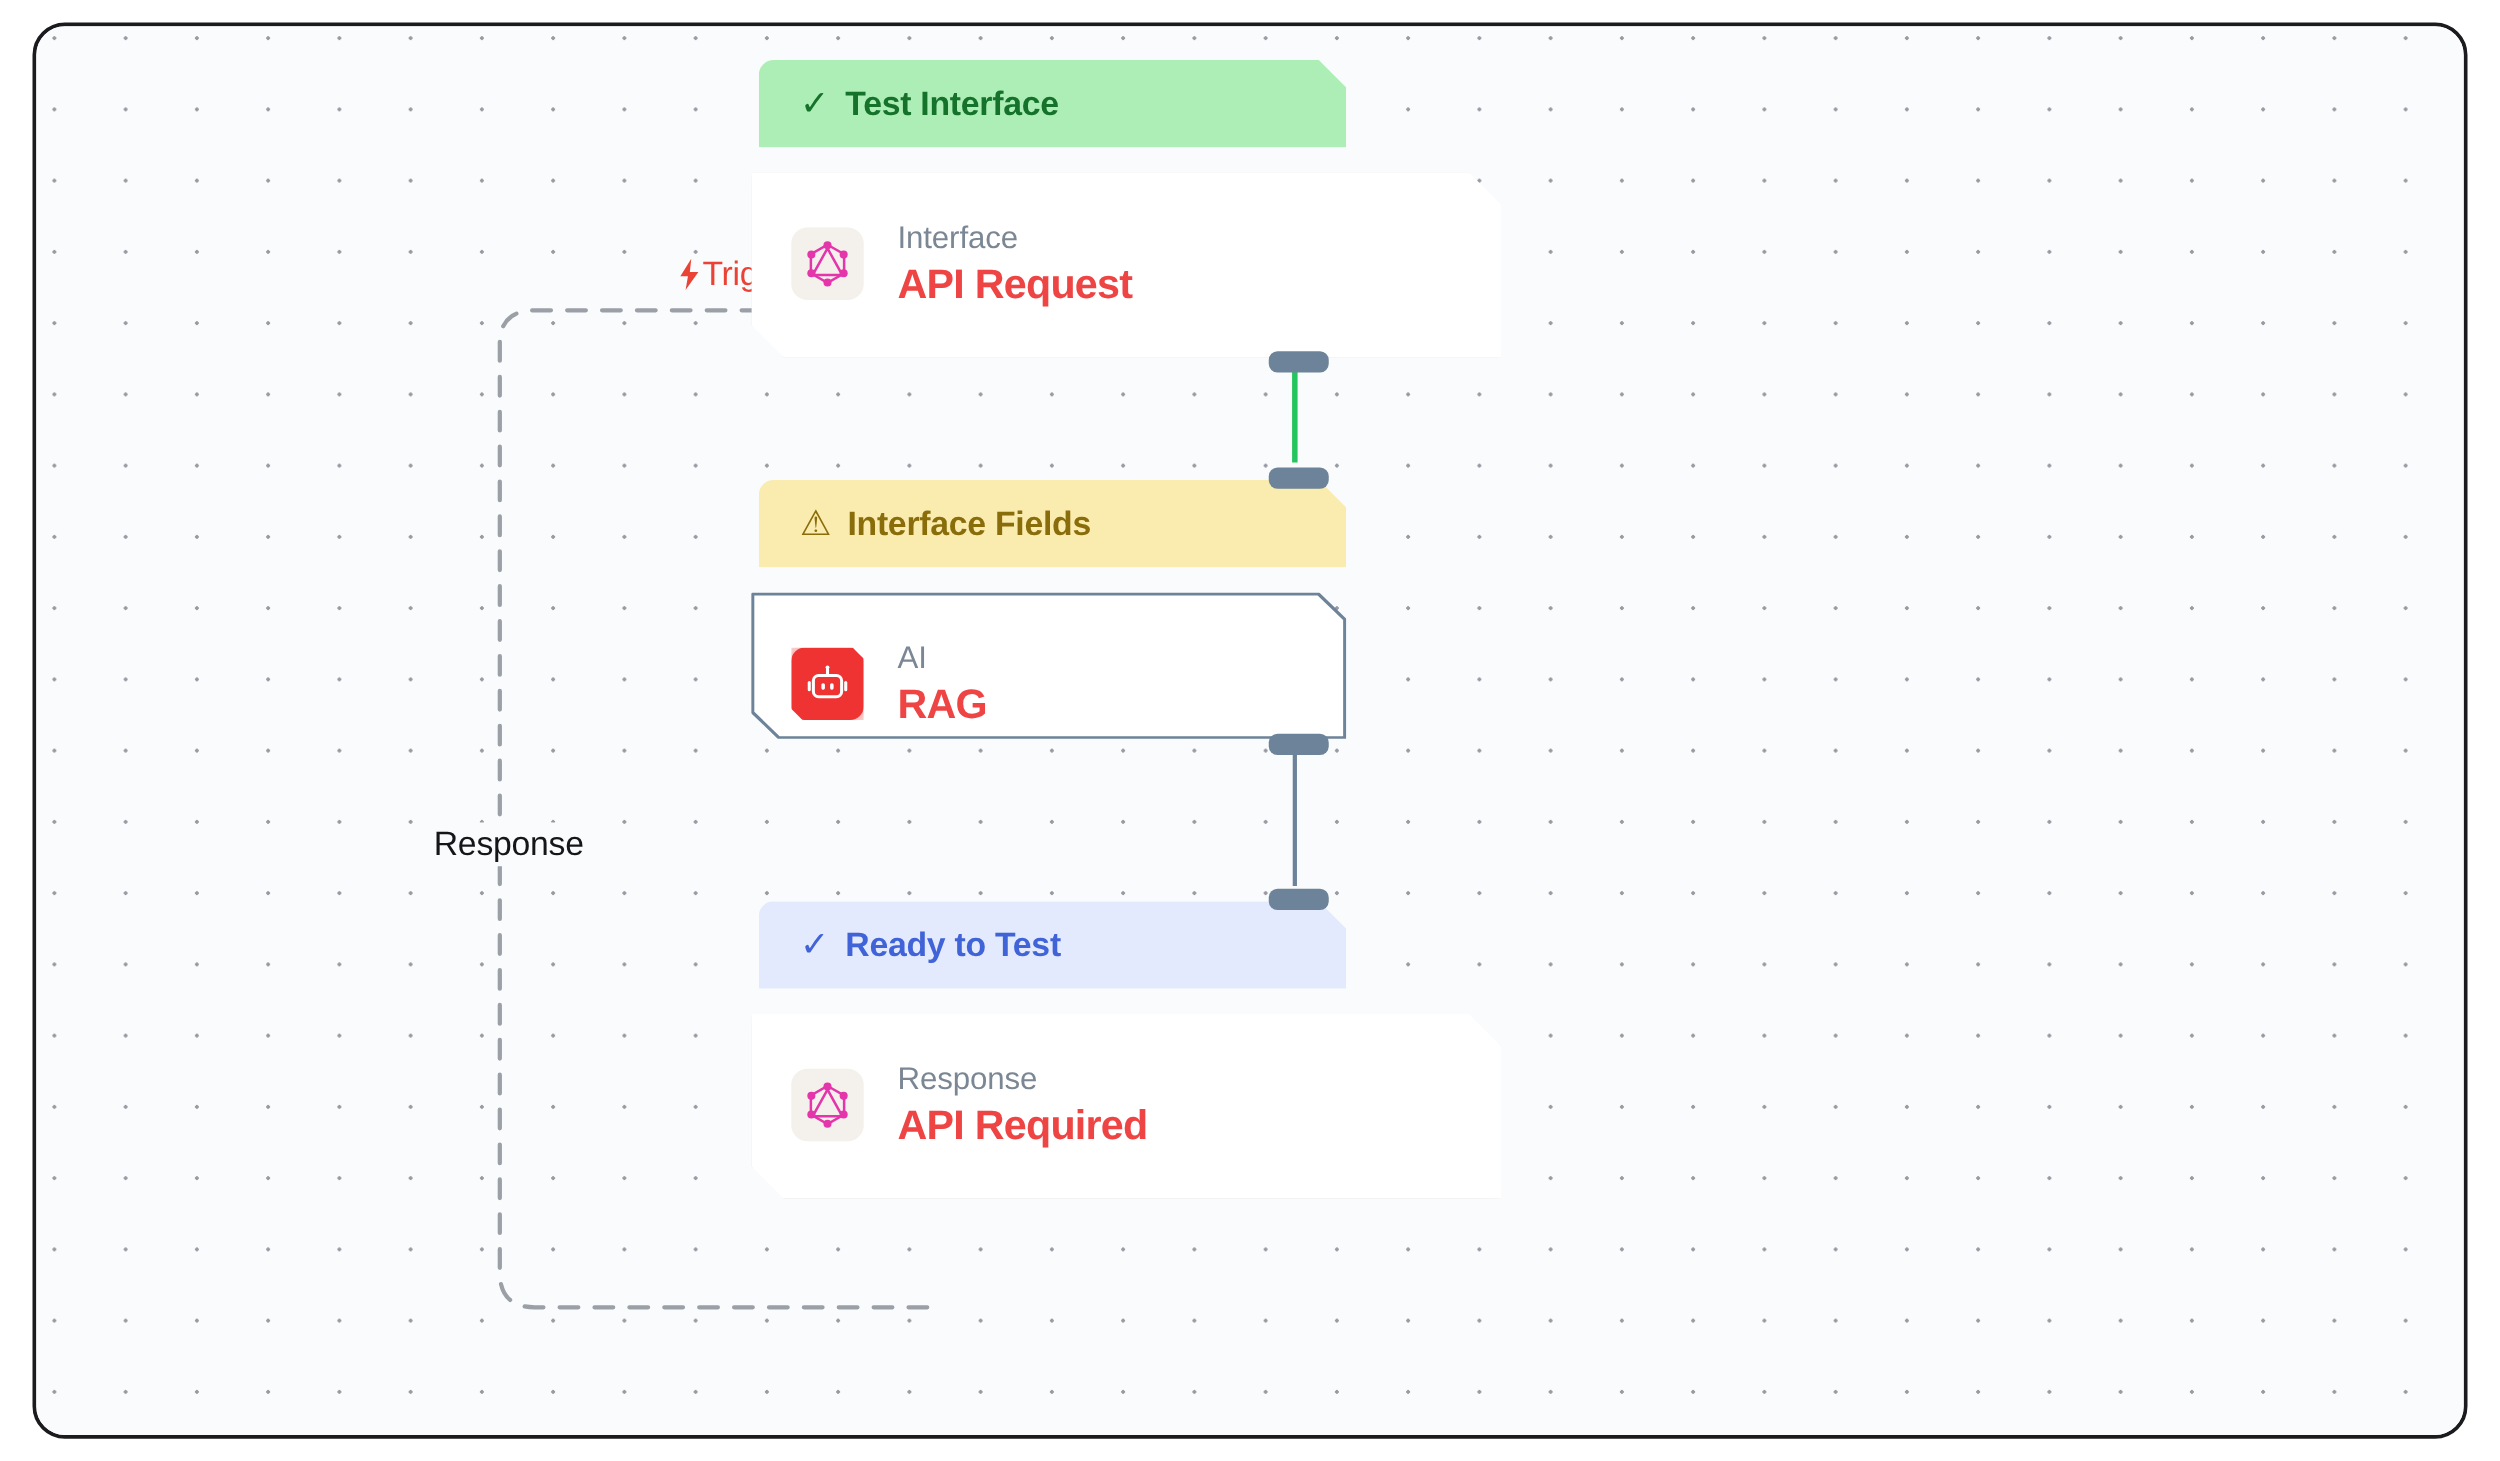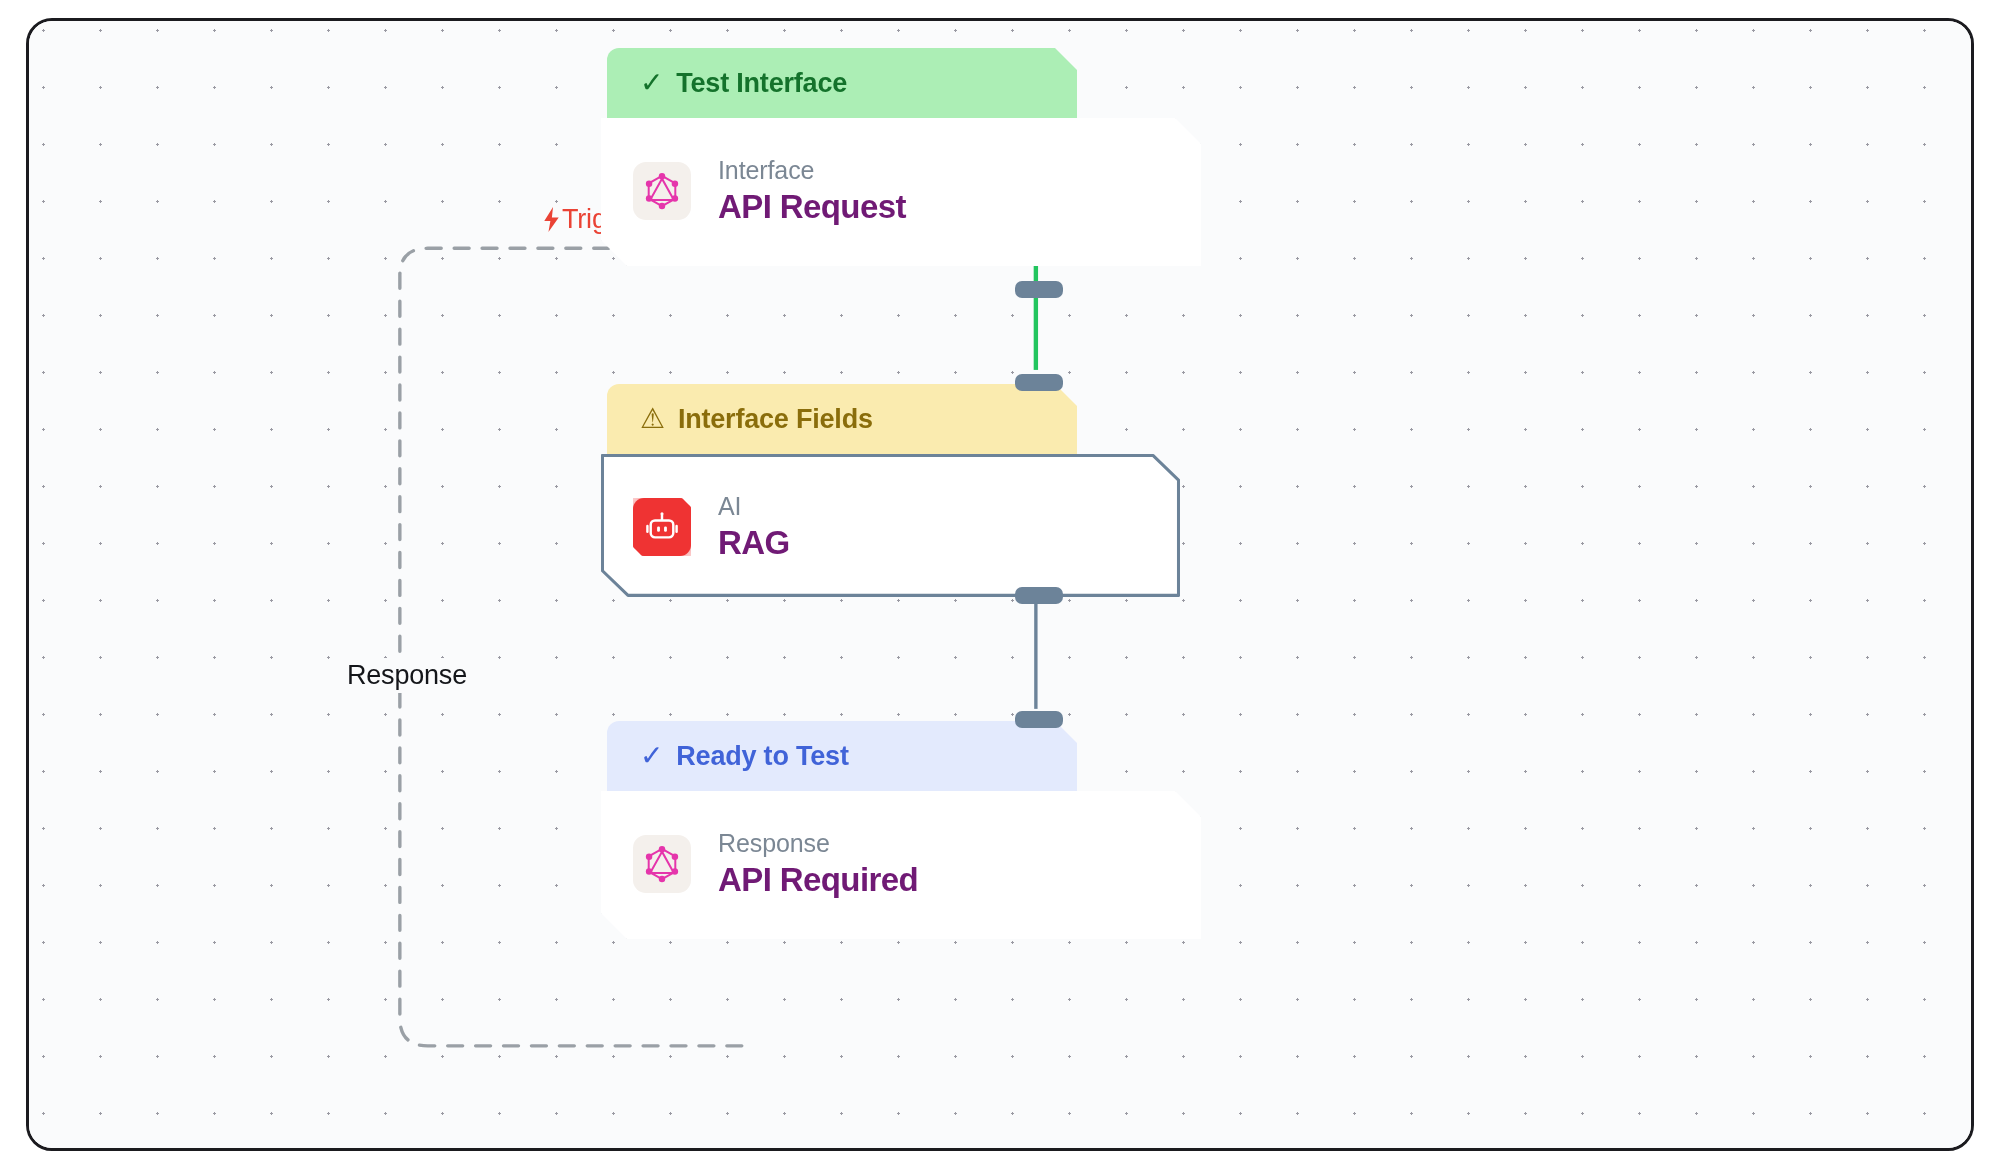--- a/index.html
+++ b/index.html
@@ -110,20 +110,21 @@
     width: 600px;
     background: #ffffff;
     box-shadow: 0 5px 16px rgba(25,35,60,0.10), 0 1px 3px rgba(25,35,60,0.08);
   }
   .node-card-inner {
     display: flex;
     align-items: center;
     gap: 27px;
     padding: 28px 30px 30px 32px;
     height: 100%;
+    margin-top: 20px;
   }
 
   
   .card-plain {
     clip-path: polygon(0 0, calc(100% - 26px) 0, 100% 26px, 100% 100%,
                        26px 100%, 0 calc(100% - 26px));
   }
 
   
   .card-selected {
@@ -157,21 +158,21 @@
 
   .node-text { display: flex; flex-direction: column; gap: 3px; }
   .node-type {
     font-size: 25px;
     color: #7b8794;
     font-weight: 400;
     letter-spacing: -0.1px;
   }
   .node-title {
     font-size: 33px;
-    color: #701a75;
+    color: #ef4444;
     font-weight: 700;
     letter-spacing: -0.6px;
   }
 
   
   .handle {
     position: absolute;
     width: 48px;
     height: 17px;
     background: #6c8399;
@@ -237,21 +238,21 @@
     <div class="handle" style="left:408px; top:233px;"></div>
   </div>
 
   <div class="node" id="node-rag" style="left:578px; top:363px;">
 
     <div class="node-banner banner-warning" style="width:470px;">
       <span class="status-glyph">⚠</span>
       <span>Interface Fields</span>
     </div>
 
-    <div class="node-card card-selected" style="height:148px; margin-left:-6px; width:579px;">
+    <div class="node-card card-selected" style="height:148px; margin-left:-6px; width:476px;">
       <svg class="card-outline" viewBox="0 0 600 148" preserveAspectRatio="none">
         <path d="M1.5 1.5 L572 1.5 L598.5 27 L598.5 146.5 L28 146.5 L1.5 121 Z" fill="#ffffff" stroke="#6c8399" stroke-width="3.2" stroke-linejoin="round"></path>
       </svg>
       <div class="node-card-inner">
         <div class="icon-tile icon-tile-robot">
           <svg width="34" height="32" viewBox="0 0 36 34" fill="none" stroke="#ffffff" stroke-width="2.6" stroke-linecap="round" stroke-linejoin="round">
             <path d="M18 4 L18 9"></path>
             <circle cx="18" cy="3" r="1.6" fill="#ffffff" stroke="none"></circle>
             <rect x="6" y="10" width="24" height="18" rx="4.5"></rect>
             <path d="M2.5 16 L2.5 22"></path>

